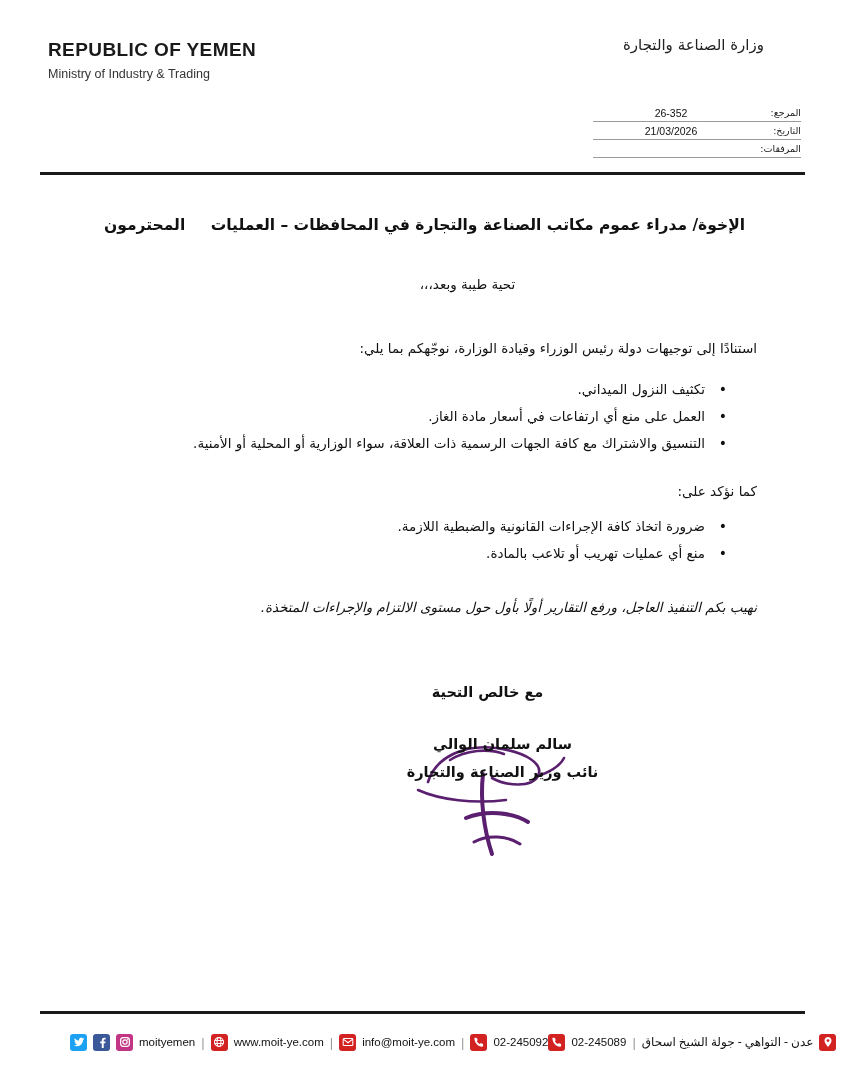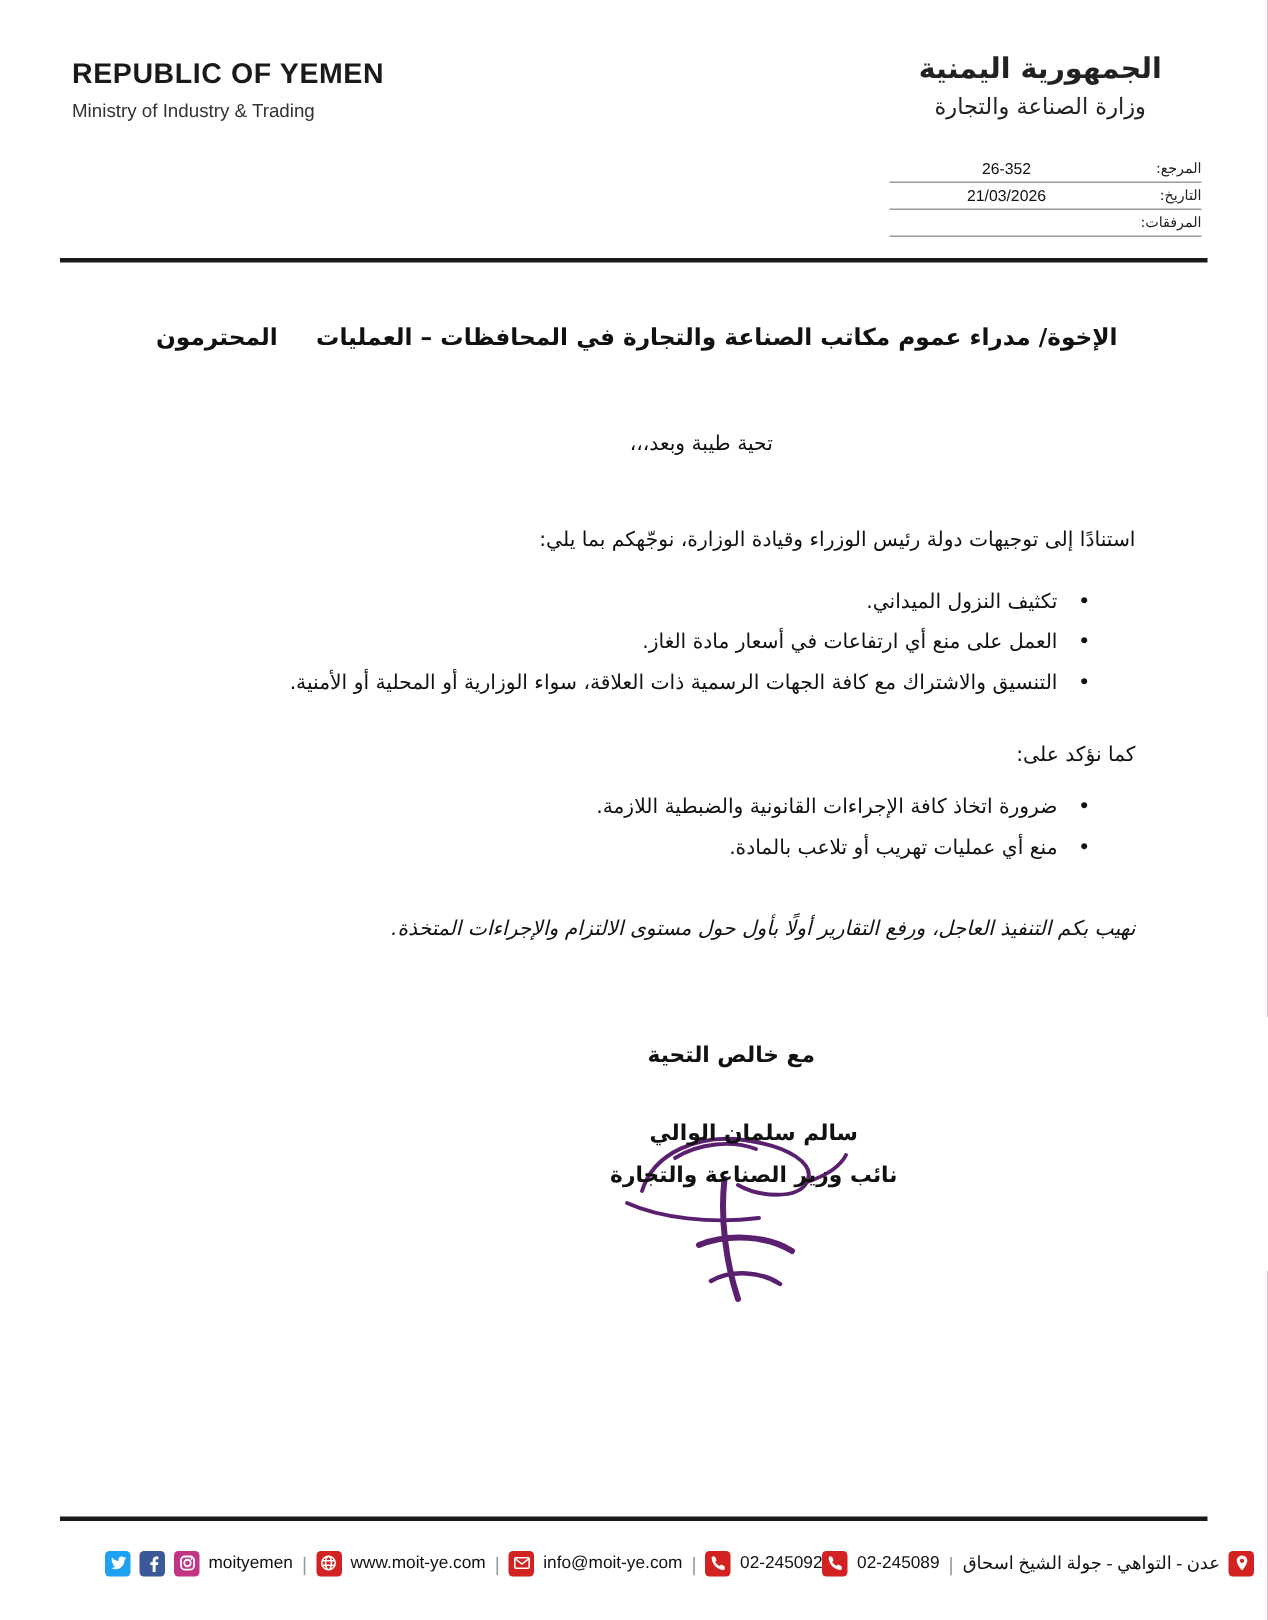--- a/index.html
+++ b/index.html
@@ -10,21 +10,21 @@
   body {
     width: 845px;
     height: 1080px;
     font-family: "DejaVu Sans", sans-serif;
     overflow: hidden;
   }
   .page {
     position: relative;
     width: 845px;
     height: 1080px;
-    background: #701a75;
+    background: #4d7c0f;
     box-sizing: border-box;
     padding: 0;
   }
   .page-inner {
     position: absolute;
     left: 0; top: 0;
     width: 845px;
     height: 1080px;
     background: #fff;
   }
@@ -160,21 +160,21 @@
     display: flex;
     justify-content: space-between;
     align-items: baseline;
     font-size: 15.5px;
     font-weight: bold;
     margin-top: 36px;
     padding: 0 40px 0 44px;
   }
   .greeting {
     font-size: 13.5px;
-    margin-top: 54px;
+    margin-top: 42px;
     padding-right: 0;
     text-align: center;
     margin-left: 90px;
   }
   .para {
     font-size: 13.5px;
     margin-top: 44px;
     line-height: 1.9;
     padding-right: 28px;
   }
@@ -305,21 +305,20 @@
 
     <div class="header">
 
       <div class="hdr-left">
         <div class="country">REPUBLIC OF YEMEN</div>
         <div class="ministry">Ministry of Industry &amp; Trading</div>
       </div>
 
 
       <div class="hdr-right">
-        <div class="ar-country">الجمهورية اليمنية</div>
         <div class="ar-ministry">وزارة الصناعة والتجارة</div>
       </div>
 
       <div class="meta-table">
         <div class="meta-row">
           <div class="meta-label">المرجع:</div>
           <div class="meta-value">26-352</div>
         </div>
         <div class="meta-row">
           <div class="meta-label">التاريخ:</div>

